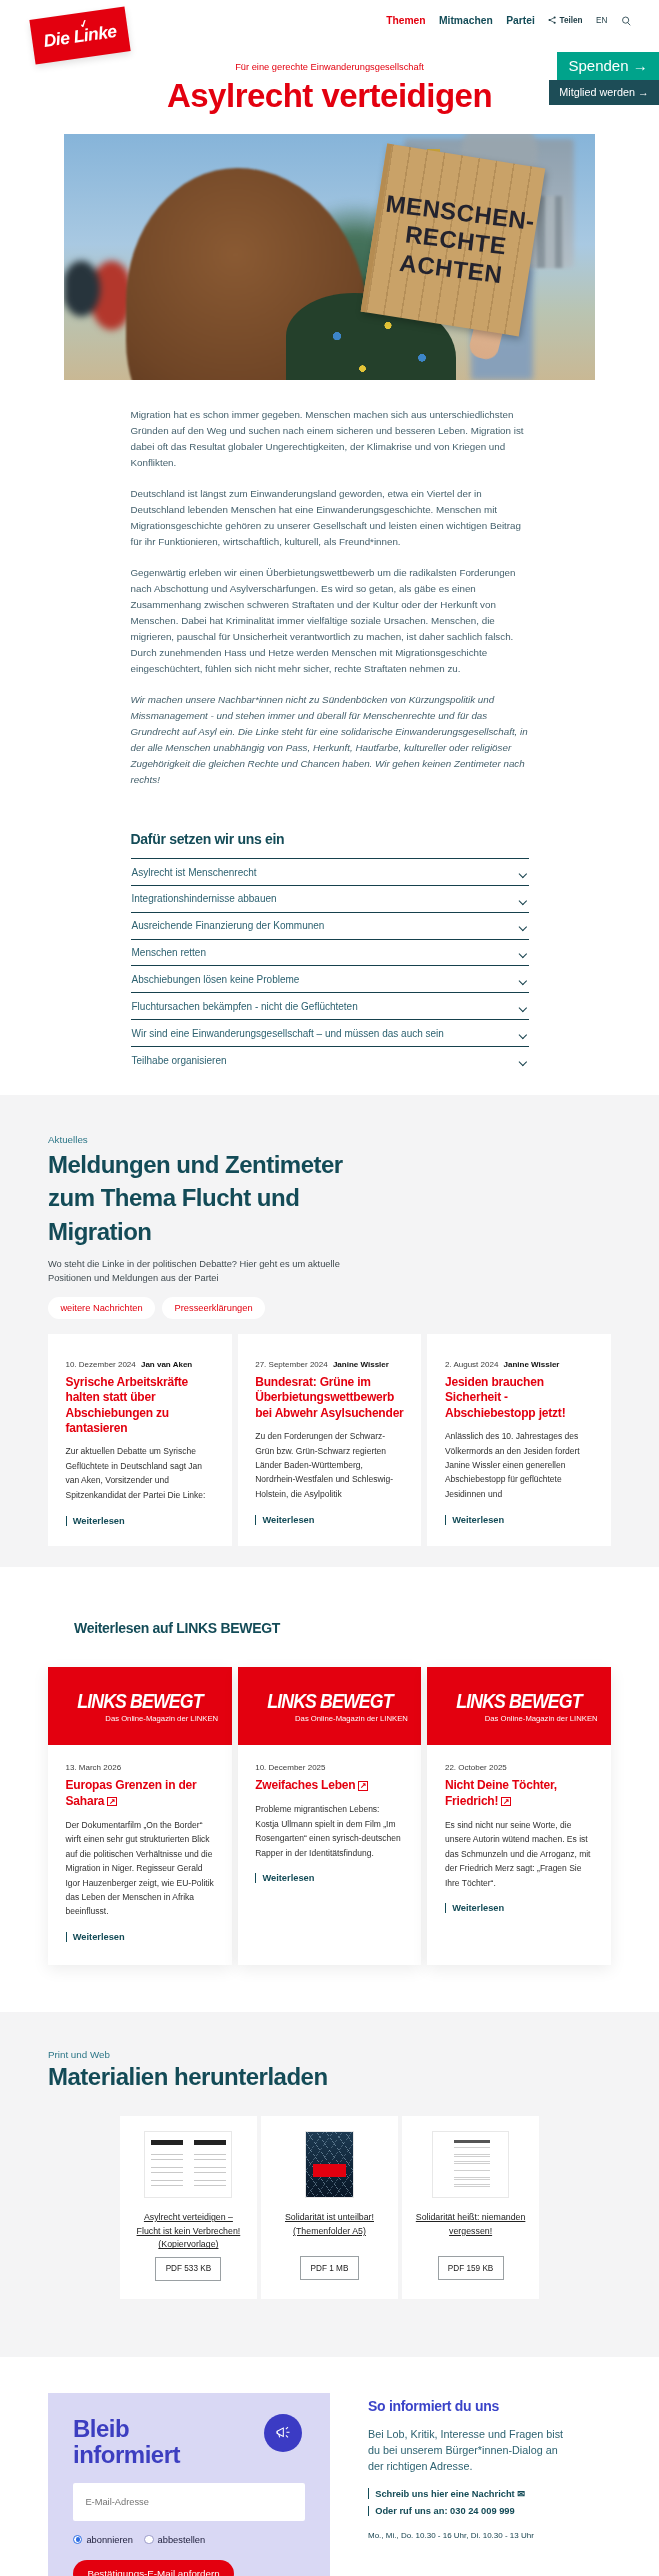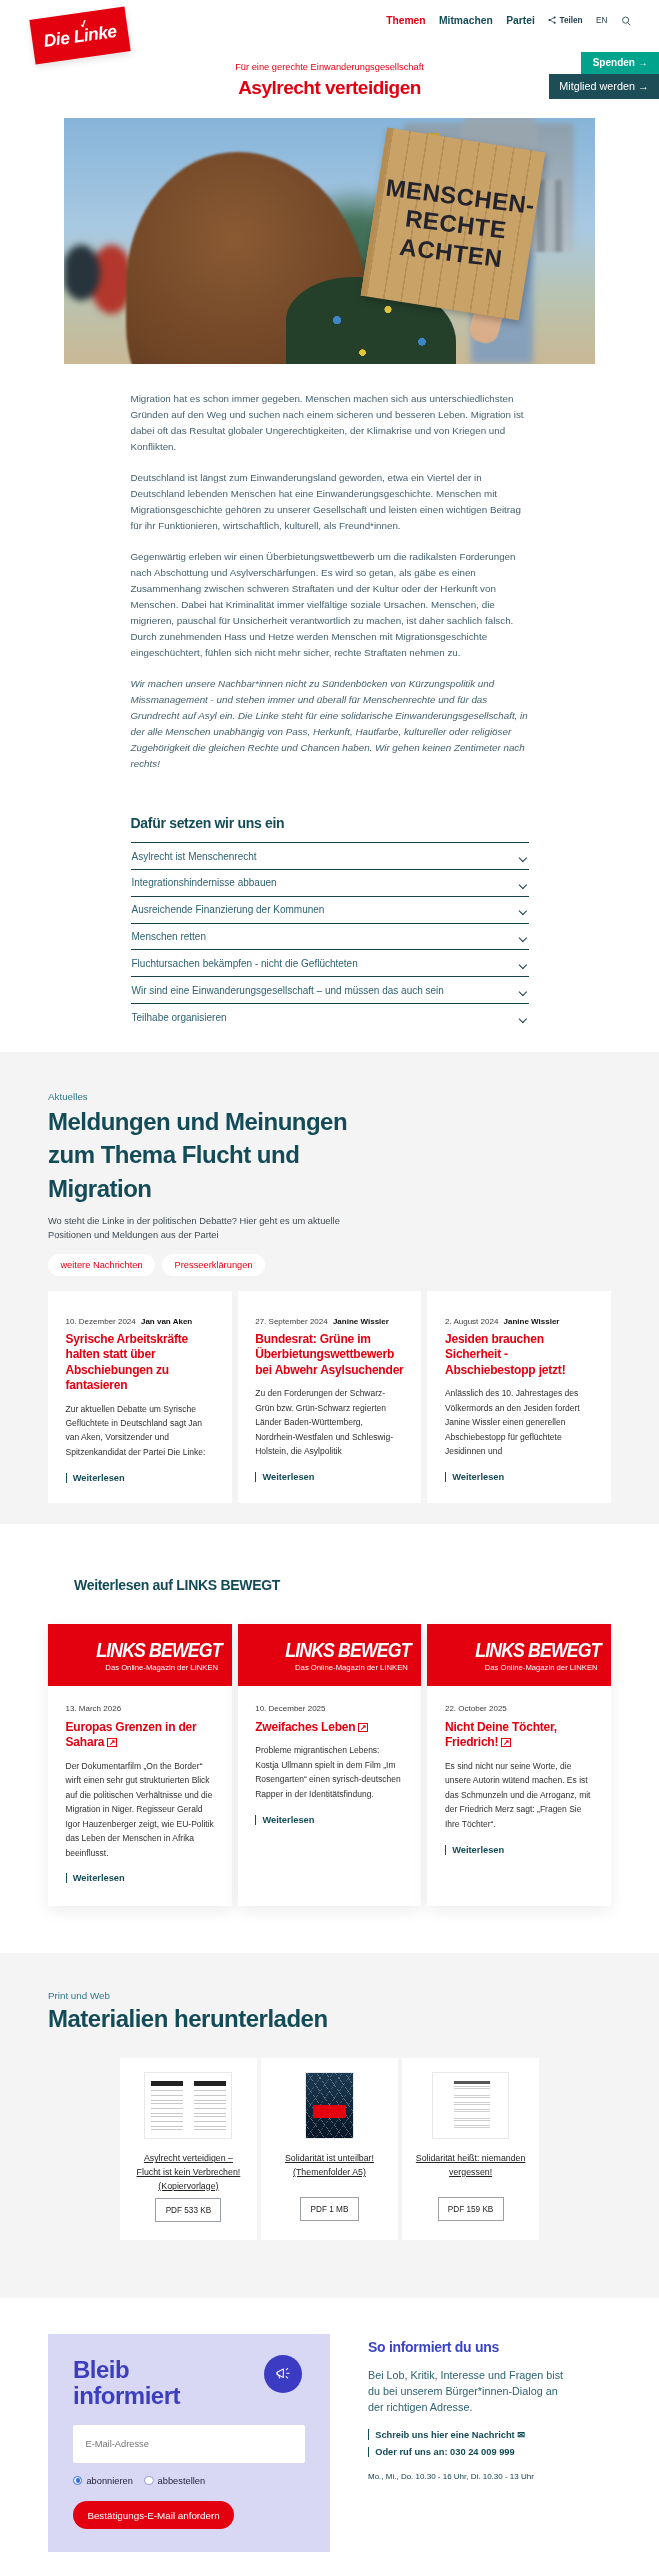--- a/index.html
+++ b/index.html
@@ -18,27 +18,27 @@
         font-size:17.5px;padding:13.4px 11.3px 10.3px;transform:rotate(-8deg);letter-spacing:-0.5px;box-shadow:0 3.1px 7.2px rgba(0,0,0,.12)}
   .logo .chk{position:absolute;top:5.2px;left:49px;font-size:10.3px;font-style:normal;transform:rotate(-10deg)}
   nav{position:absolute;right:28px;top:14.4px;display:flex;align-items:center;gap:13.4px;font-weight:700;font-size:10.3px;color:var(--head)}
   nav .active{color:var(--red)}
   .share-wrap{display:flex;align-items:center;gap:3.1px;font-weight:700;font-size:8.2px;color:#1c3b44}
   .lang{font-weight:400;font-size:8.2px;color:#1c3b44}
   .icon-svg{display:inline-block;vertical-align:middle}
 
   
   .cta-stack{position:absolute;right:0;top:52px;display:flex;flex-direction:column;align-items:flex-end;z-index:6}
-  .btn-donate{background:var(--donate);color:#fff;font-weight:700;font-size:10px;padding:5.2px 11.3px 6.2px}
+  .btn-donate{background:var(--donate);color:#fff;font-weight:400;font-size:15px;padding:5.2px 11.3px 6.2px}
   .btn-member{background:var(--member);color:#fff;font-weight:400;font-size:10.8px;padding:5.7px 10.3px 6.7px}
 
   
   .hero{ text-align:center;}
   .kicker{color:var(--red);font-size:9.3px;margin-top:17.5px}
-  .hero h1{color:var(--red);font-size:19px;font-weight:800;letter-spacing:-0.5px;margin-top:5.2px}
+  .hero h1{color:var(--red);font-size:33px;font-weight:800;letter-spacing:-0.5px;margin-top:5.2px}
   .hero-img{position:relative;width:531px;height:246px;margin:19.6px auto 0;overflow:hidden;background:linear-gradient(180deg,#86b4d9 0%,#a9c9e2 45%,#b9c4b2 72%,#c9b894 100%)}
   .reichstag{position:absolute;right:20.6px;top:5.2px;width:170px;height:129px;background:linear-gradient(180deg,#8f9aa3,#b4bcc2);opacity:.8;filter:blur(2.6px);border-radius:4.1px}
   .dome{position:absolute;right:57px;top:-20.6px;width:77px;height:77px;border-radius:50%;background:#9aa6ae;opacity:.85;filter:blur(2.6px)}
   .colonnade{position:absolute;right:31px;top:62px;width:149px;height:72px;filter:blur(1.5px);opacity:.75;
      background:repeating-linear-gradient(90deg,#7c8890 0 7.2px,#aab4ba 7.2px 17.5px)}
   .flag{position:absolute;right:155px;top:14.4px;width:13.4px;height:8.2px;background:#caa53a;filter:blur(0.5px)}
   .crowd{position:absolute;left:0;bottom:31px;width:216px;height:134px;filter:blur(3.6px);
      background:radial-gradient(31px 46px at 8% 55%,#27343c 0 60%,transparent 61%),
                 radial-gradient(36px 57px at 22% 60%,#b3372c 0 60%,transparent 61%),
                 radial-gradient(28px 44px at 36% 55%,#cfd4d8 0 60%,transparent 61%),
@@ -91,21 +91,21 @@
   .meta b{color:#111;margin-left:5.2px}
   .ncard h4{color:var(--red);font-size:12px;font-weight:800;line-height:1.28;margin:6.2px 0 8.2px;letter-spacing:-0.2px}
   .ncard .body{font-size:8.5px;color:#2f2f2f;line-height:1.7}
   .more{display:inline-block;margin-top:13.4px;color:var(--head);font-weight:700;font-size:9.3px;border-left:1px solid var(--head);padding-left:6.2px}
 
   
   .lb{padding:53px 0 47px;background:#fff}
   .lb h3{color:var(--head);font-size:14px;font-weight:800;letter-spacing:-0.3px;padding-left:26px;margin-bottom:31px}
   .lbcards{display:grid;grid-template-columns:repeat(3,1fr);gap:6.2px}
   .lbcard{background:#fff;box-shadow:0 5.2px 15.5px rgba(0,0,0,.08)}
-  .lbban{background:var(--red);height:62px;display:flex;flex-direction:column;justify-content:center;align-items:flex-end;color:#fff}
+  .lbban{background:var(--red);height:78px;display:flex;flex-direction:column;justify-content:center;align-items:center;color:#fff}
   .lbban .t{font-size:20.6px;font-weight:800;font-style:italic;letter-spacing:-1px;transform:scaleX(.86)}
   .lbban .s{font-size:7.7px;margin-top:1px;align-self:flex-end;margin-right:13.4px}
   .lbbody{padding:18.5px 17.5px 23px}
   .lbbody .date{font-size:8px;color:#3c3c3c}
   .lbbody h4{color:var(--red);font-size:12px;font-weight:800;line-height:1.3;margin:6.2px 0 8.2px;letter-spacing:-0.2px}
   .ext{display:inline-block;font-size:7.7px;border:1px solid var(--red);color:var(--red);width:9.3px;height:9.3px;line-height:7.2px;text-align:center;font-weight:700;margin-left:3.1px;vertical-align:1px}
   .lbbody .body{font-size:8.5px;color:#2f2f2f;line-height:1.7}
 
   
   .materials{background:var(--gray);padding:37px 0 58px}
@@ -225,37 +225,41 @@
       </div>
     <div class="acc-row">
         <span>Ausreichende Finanzierung der Kommunen</span>
         <span class="chev"></span>
       </div>
     <div class="acc-row">
         <span>Menschen retten</span>
         <span class="chev"></span>
       </div>
     <div class="acc-row">
+        <span>Abschiebungen lösen keine Probleme</span>
+        <span class="chev"></span>
+      </div>
+    <div class="acc-row">
         <span>Fluchtursachen bekämpfen - nicht die Geflüchteten</span>
         <span class="chev"></span>
       </div>
     <div class="acc-row">
         <span style="max-width:330px">Wir sind eine Einwanderungsgesellschaft – und müssen das auch sein</span>
         <span class="chev"></span>
       </div>
     <div class="acc-row">
         <span>Teilhabe organisieren</span>
         <span class="chev"></span>
       </div>
   </section>
 
   <section class="aktuelles">
     <div class="inner">
       <div class="sec-label">Aktuelles</div>
-      <h2>Meldungen und Meinungen zum Thema Flucht und Migration</h2>
+      <h2>Meldungen und Zentimeter zum Thema Flucht und Migration</h2>
       <p class="sub">Wo steht die Linke in der politischen Debatte? Hier geht es um aktuelle Positionen und Meldungen aus der Partei</p>
       <div class="pill-row">
         <a class="pill">weitere Nachrichten</a>
         <a class="pill">Presseerklärungen</a>
       </div>
       <div class="cards">
         <div class="ncard">
           <div class="meta"><span>10. Dezember 2024</span><b>Jan van Aken</b></div>
           <h4>Syrische Arbeitskräfte halten statt über Abschiebungen zu fantasieren</h4>
           <p class="body">Zur aktuellen Debatte um Syrische Geflüchtete in Deutschland sagt Jan van Aken, Vorsitzender und Spitzenkandidat der Partei Die Linke:</p>

